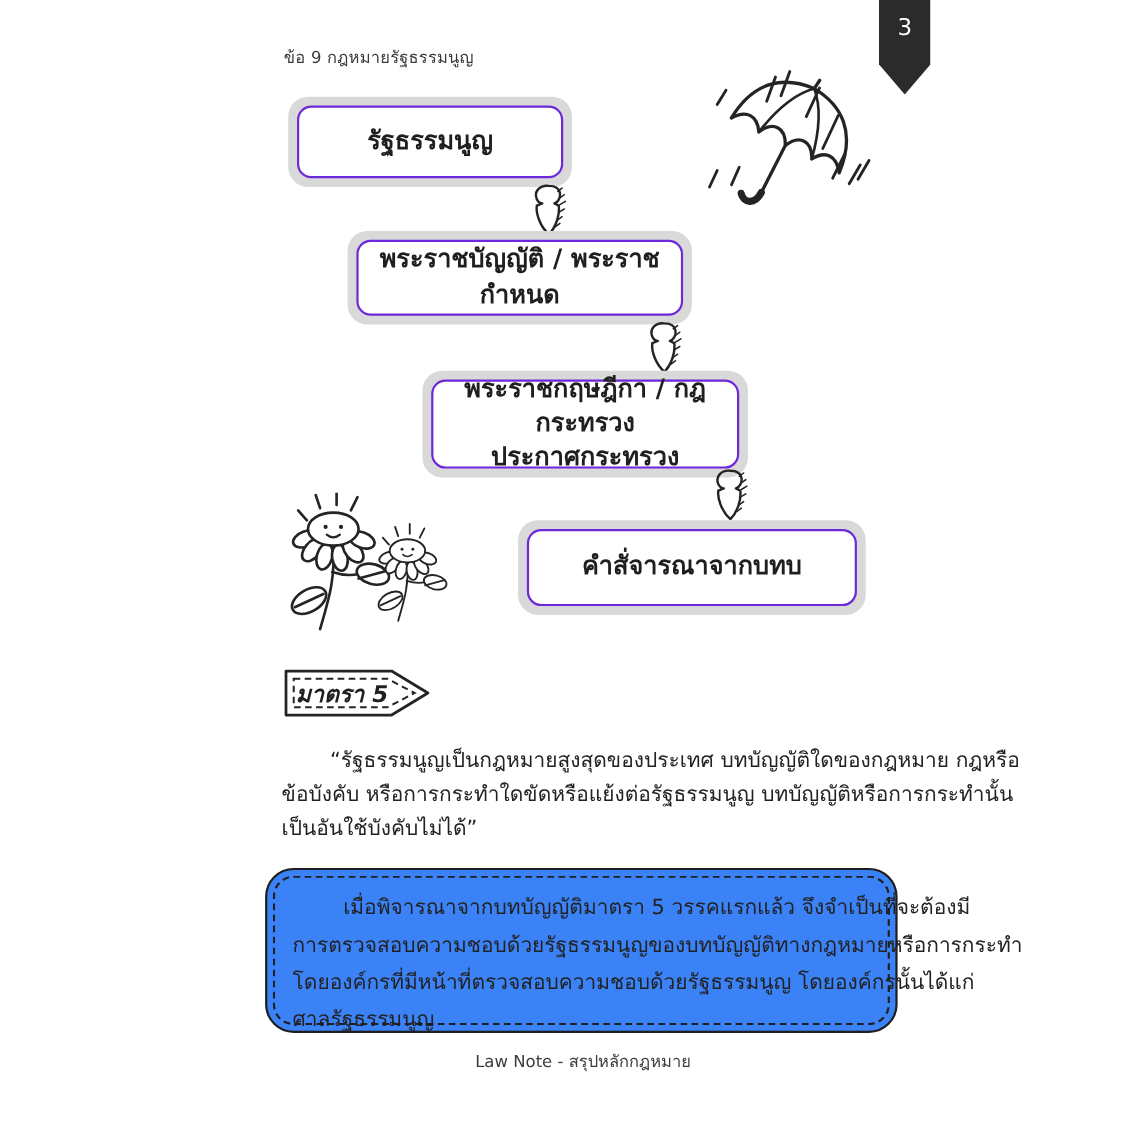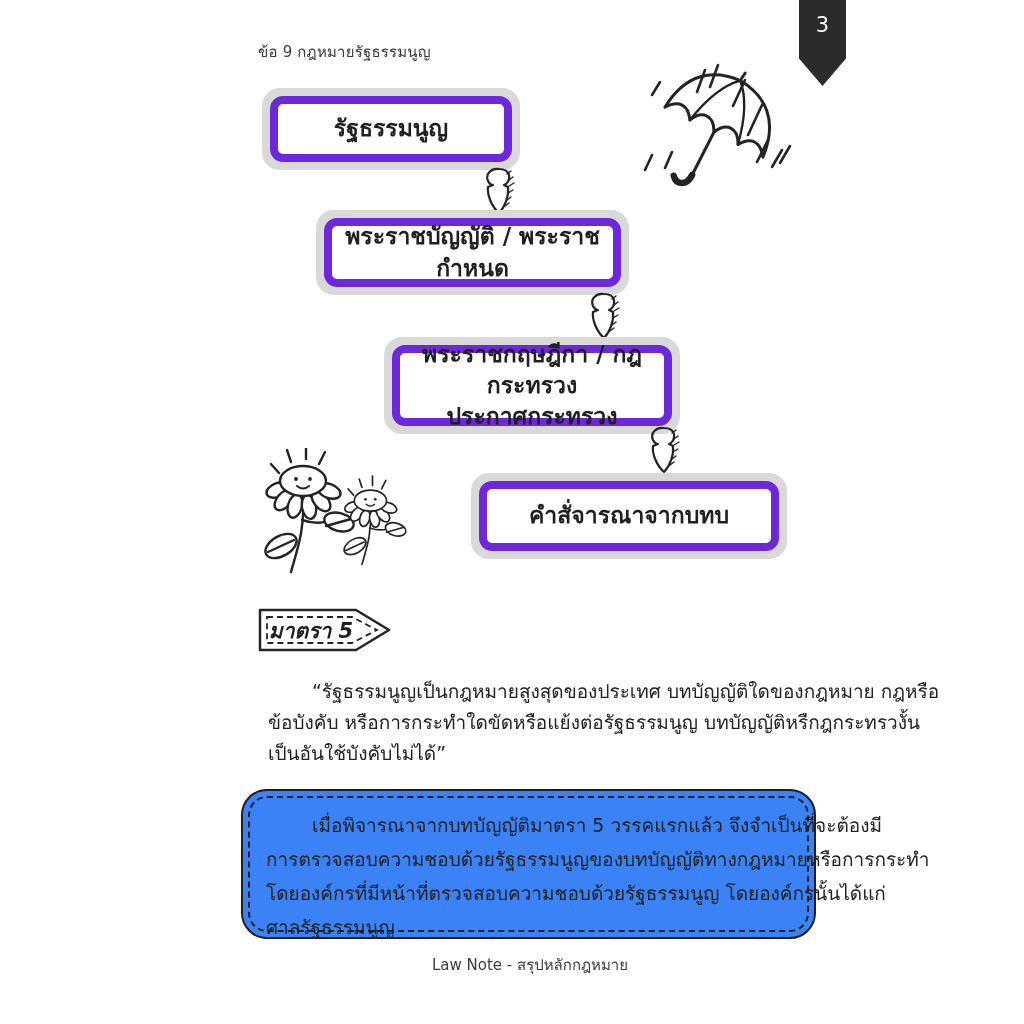--- a/index.html
+++ b/index.html
@@ -12,21 +12,21 @@
   }
   .ribbon {
     position:absolute; left:799px; top:0; width:47px; height:86px; background:#2b2b2b;
     clip-path:polygon(0 0,100% 0,100% 68%,50% 100%,0 68%);
     display:flex; justify-content:center;
   }
   .ribbon span { color:#ffffff; font-size:21px; margin-top:13px; }
 
   .fc-box { position:absolute; background:#d9d9d9; border-radius:18px; padding:8px; box-sizing:border-box; }
   .fc-box .inner {
-    width:100%; height:100%; background:#ffffff; border:8px solid #6d28d9; border-radius:13px;
+    width:100%; height:100%; background:#ffffff; border:2px solid #6d28d9; border-radius:13px;
     display:flex; flex-direction:column; align-items:center; justify-content:center;
     font-weight:bold; font-size:23px; line-height:1.35; text-align:center; box-sizing:border-box;
   }
   #box1 { left:262px; top:88px;  width:258px; height:82px; }
   #box2 { left:316px; top:210px; width:313px; height:85px; }
   #box3 { left:384px; top:337px; width:296px; height:97px; }
   #box4 { left:471px; top:473px; width:316px; height:86px; }
 
   .doodle-arrow { position:absolute; width:40px; height:54px; }
   #arrow1 { left:479px; top:166px; }
@@ -38,21 +38,21 @@
 
   .tag { position:absolute; left:256px; top:604px; width:140px; height:52px;font-style:italic; }
   .tag svg { position:absolute; inset:0; }
   .tag .tag-label {
     position:absolute; left:6px; top:0; width:98px; height:100%;
     display:flex; align-items:center; justify-content:center;
     font-weight:bold; font-size:21px;
   }
 
   .quote { position:absolute; left:256px; top:676px; width:560px; font-size:19px; line-height:31px; color:#222; }
-  .quote .ln { white-space:nowrap;margin-left:12px; }
+  .quote .ln { white-space:nowrap; }
   .quote .ln.indent { padding-left:44px; }
 
   .notebox {
     position:absolute; left:241px; top:789px; width:575px; height:150px;
     border:2.5px solid #1f1f1f; border-radius:26px; box-sizing:border-box; background:#3b82f6;
   }
   .notebox .dashed {
     position:absolute; inset:5px; border:2px dashed #1f1f1f; border-radius:19px;
     padding:10px 16px; font-size:19px; line-height:34px; color:#222; box-sizing:border-box;
   }
@@ -182,21 +182,21 @@
   <div class="tag">
     <svg viewBox="0 0 140 52">
       <polygon points="4,6 100,6 133,26 100,46 4,46" fill="#ffffff" stroke="#242424" stroke-width="2.5" stroke-linejoin="round"></polygon>
       <polygon points="11,13 96,13 121,26 96,39 11,39" fill="none" stroke="#242424" stroke-width="1.8" stroke-dasharray="6 4"></polygon>
     </svg>
     <div class="tag-label">มาตรา 5</div>
   </div>
 
   <div class="quote">
     <div class="ln indent">“รัฐธรรมนูญเป็นกฎหมายสูงสุดของประเทศ บทบัญญัติใดของกฎหมาย กฎหรือ</div>
-    <div class="ln">ข้อบังคับ หรือการกระทำใดขัดหรือแย้งต่อรัฐธรรมนูญ บทบัญญัติหรืกฎกระทรวงั้น</div>
+    <div class="ln">ข้อบังคับ หรือการกระทำใดขัดหรือแย้งต่อรัฐธรรมนูญ บทบัญญัติหรือการกระทำนั้น</div>
     <div class="ln">เป็นอันใช้บังคับไม่ได้”</div>
   </div>
 
   <div class="notebox">
     <div class="dashed">
       <div class="ln indent">เมื่อพิจารณาจากบทบัญญัติมาตรา 5 วรรคแรกแล้ว จึงจำเป็นที่จะต้องมี</div>
       <div class="ln">การตรวจสอบความชอบด้วยรัฐธรรมนูญของบทบัญญัติทางกฎหมายหรือการกระทำ</div>
       <div class="ln">โดยองค์กรที่มีหน้าที่ตรวจสอบความชอบด้วยรัฐธรรมนูญ โดยองค์กรนั้นได้แก่</div>
       <div class="ln">ศาลรัฐธรรมนูญ</div>
     </div>

